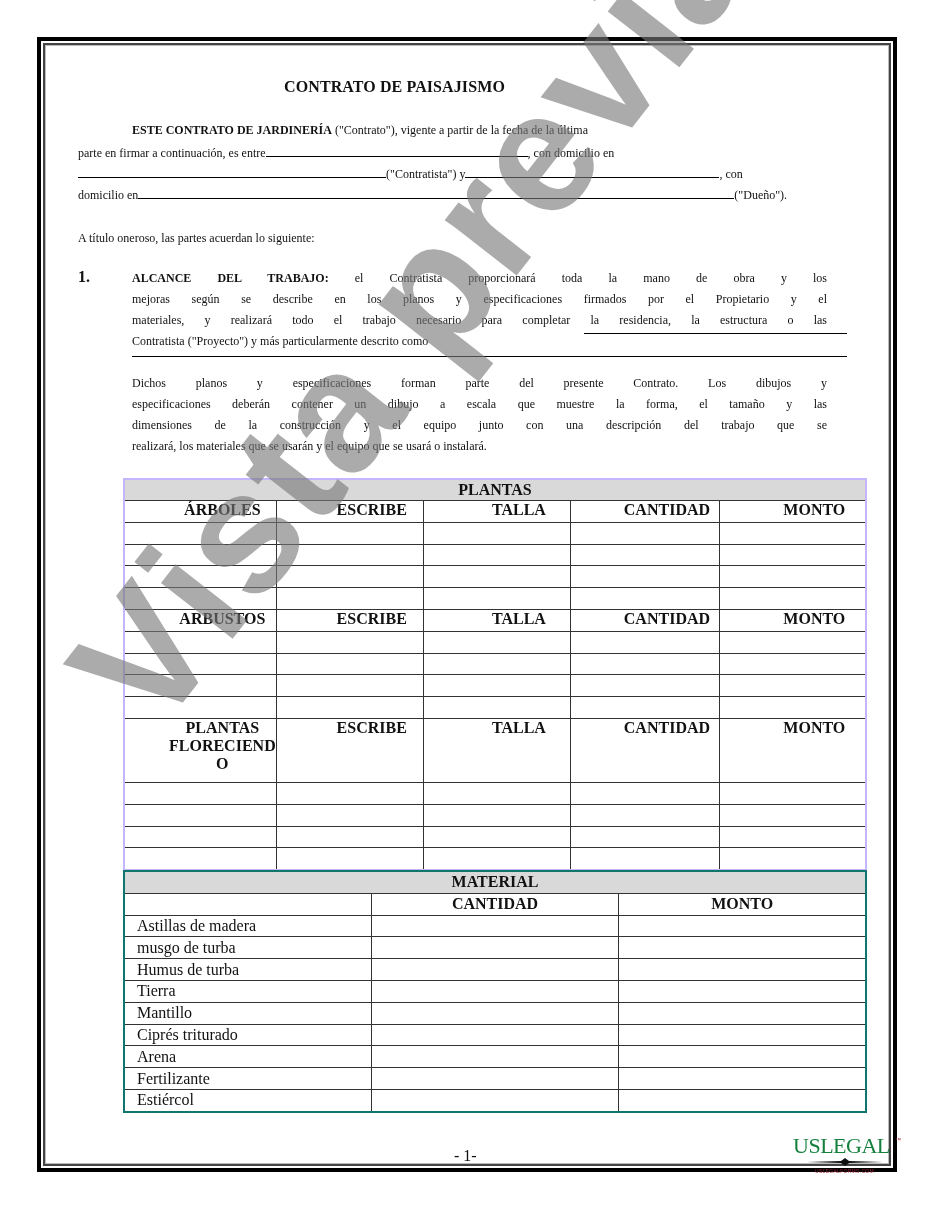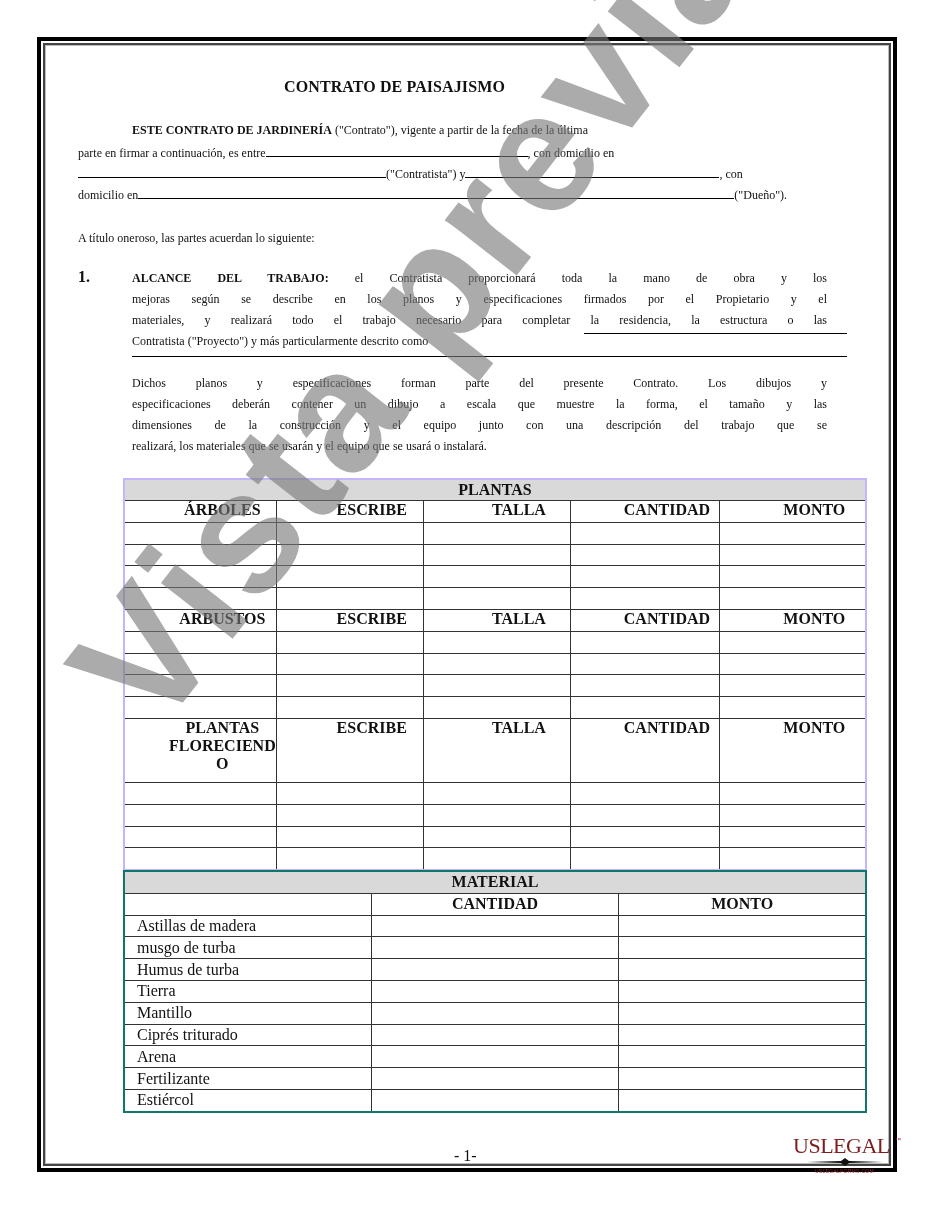--- a/index.html
+++ b/index.html
@@ -29,21 +29,21 @@
   table.plants td.hdr { font-weight:bold; vertical-align:top;padding-left:44px; }
   table.plants tr.tall td { height:63px; }
   table.mat { position:absolute; left:123px; top:870px; width:744px; border-collapse:collapse;
          font-size:16px; border:2px solid #0f766e; }
   table.mat td { border:1px solid #333; padding:0; height:20.8px; }
   table.mat td.band { background:#d9d9d9; font-weight:bold; text-align:center; }
   table.mat td.hdr { font-weight:bold; text-align:center; }
   table.mat td.item { padding-left:12px; text-align:left; }
   .pageno { position:absolute; left:454px; top:1147px; font-size:16px; }
   .logo { position:absolute; left:793px; top:1135px; width:110px; height:40px; }
-  .logo .word { font-family:"Liberation Serif", serif; color:#7f1d1d; font-size:22px; letter-spacing:-0.5px; line-height:22px; }
+  .logo .word { font-family:"Liberation Serif", serif; color:#15803d; font-size:22px; letter-spacing:-0.5px; line-height:22px; }
   .logo .word small { font-size:22px; }
   .logo .tm { position:absolute; left:102px; top:2px; font-size:6px; color:#9b2335; font-family:"Liberation Sans", sans-serif; }
   .logo .wing { position:absolute; left:14px; top:23px; width:76px; height:8px; }
   .logo .url { position:absolute; left:22px; top:33px; font-size:5px; color:#9b2335; font-family:"Liberation Sans", sans-serif; letter-spacing:0.3px; }
   .watermark { position:absolute; left:0; top:0; width:935px; height:1210px; pointer-events:none; }
   .watermark span { position:absolute; left:30px; top:640px; transform-origin:left top;
          transform:rotate(-52deg); font-family:"Liberation Sans", "DejaVu Sans", sans-serif;
          font-weight:bold; font-size:172px; color:rgba(120,120,120,0.62); white-space:nowrap; letter-spacing:2px; }
 </style>
 </head>

